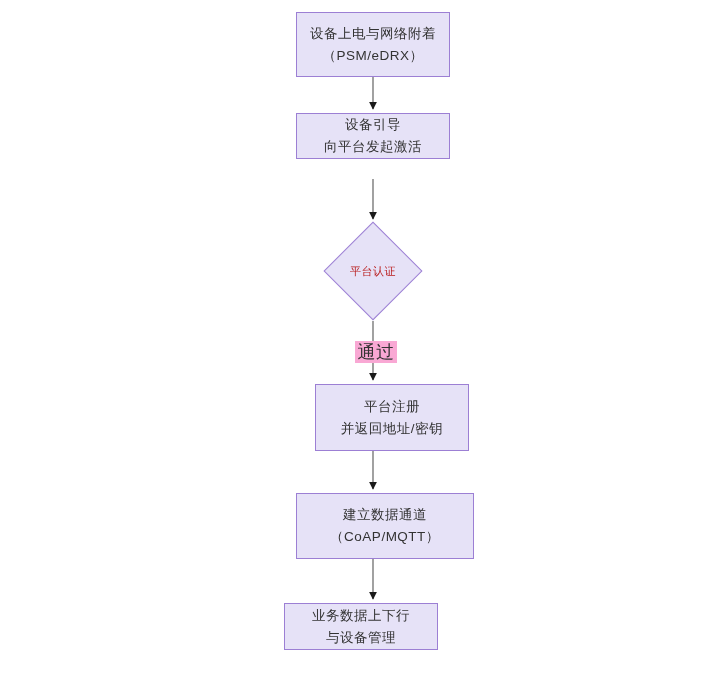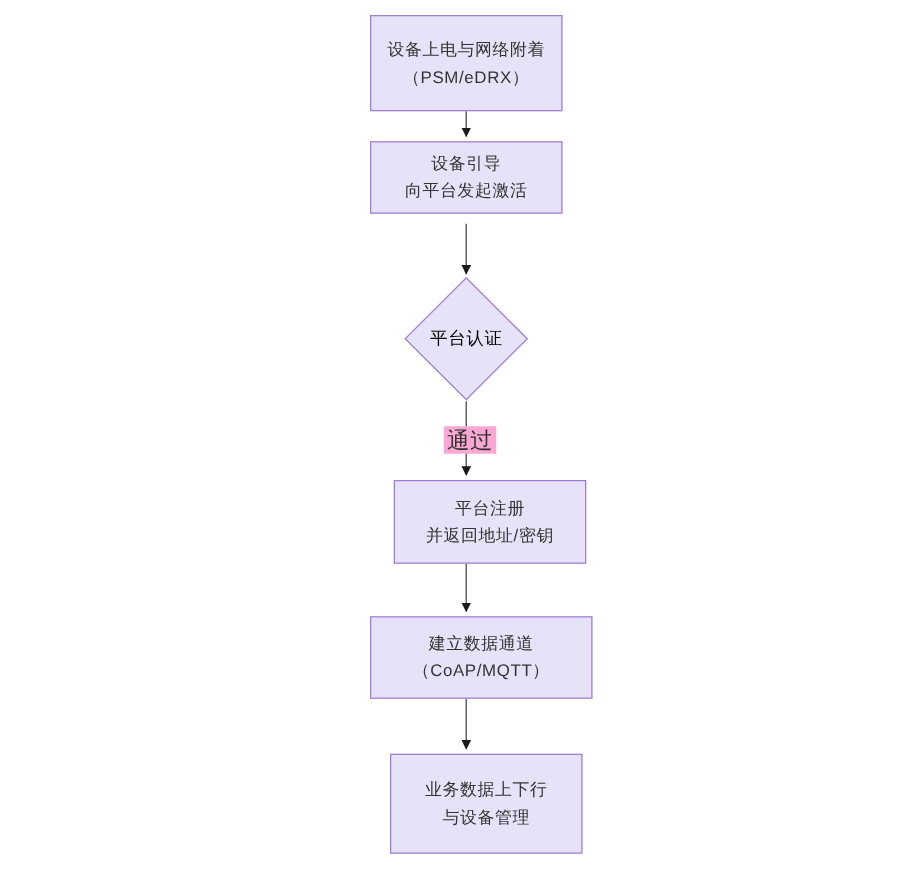--- a/index.html
+++ b/index.html
@@ -46,22 +46,22 @@
     box-sizing: border-box;
     background: #e6e2f7;
     border: 1.5px solid #9c7fd4;
     transform: rotate(45deg);
   }
   .decision-label {
     position: absolute;
     display: flex;
     align-items: center;
     justify-content: center;
-    color: #000000;
-    font-size: 14px;
+    color: #b91c1c;
+    font-size: 11px;
     letter-spacing: 0.5px;
     white-space: nowrap;
     text-align: center;
   }
   .edge-label {
     position: absolute;
     display: flex;
     align-items: center;
     justify-content: center;
     background: #f9a8d4;
@@ -88,43 +88,43 @@
 
     <line x1="373" y1="179" x2="373" y2="219" stroke="#555555" stroke-width="1.1" marker-end="url(#arrow)"></line>
 
     <line x1="373" y1="321" x2="373" y2="380" stroke="#555555" stroke-width="1.1" marker-end="url(#arrow)"></line>
 
     <line x1="373" y1="451" x2="373" y2="489" stroke="#555555" stroke-width="1.1" marker-end="url(#arrow)"></line>
 
     <line x1="373" y1="559" x2="373" y2="599" stroke="#555555" stroke-width="1.1" marker-end="url(#arrow)"></line>
   </svg>
 
-  <div class="node" style="left:296px; top:12px; width:154px; height:77px;">
+  <div class="node" style="left:296px; top:12px; width:154px; height:65px;">
     <span class="node-line">设备上电与网络附着</span>
     <span class="node-line">（PSM/eDRX）</span>
   </div>
 
-  <div class="node" style="left:296px; top:113px; width:154px; height:58px;">
+  <div class="node" style="left:296px; top:113px; width:154px; height:46px;">
     <span class="node-line">设备引导</span>
     <span class="node-line">向平台发起激活</span>
   </div>
 
   <div class="decision" style="left:338px; top:236px; width:70px; height:70px;"></div>
   <div class="decision-label" style="left:323px; top:258px; width:100px; height:26px;">平台认证</div>
 
   <div class="edge-label" style="left:355px; top:341px; width:36px; height:20px;">通过</div>
 
   <div class="node" style="left:296px; top:384px; width:154px; height:67px;margin-left:19px;">
     <span class="node-line">平台注册</span>
     <span class="node-line">并返回地址/密钥</span>
   </div>
 
   <div class="node" style="left:296px; top:493px; width:178px; height:66px;">
     <span class="node-line">建立数据通道</span>
     <span class="node-line">（CoAP/MQTT）</span>
   </div>
 
-  <div class="node" style="left:312px; top:603px; width:154px; height:80px;text-align:center;">
+  <div class="node" style="left:284px; top:603px; width:154px; height:47px;text-align:center;">
     <span class="node-line">业务数据上下行</span>
     <span class="node-line">与设备管理</span>
   </div>
 
 </div>
 
 </body></html>

